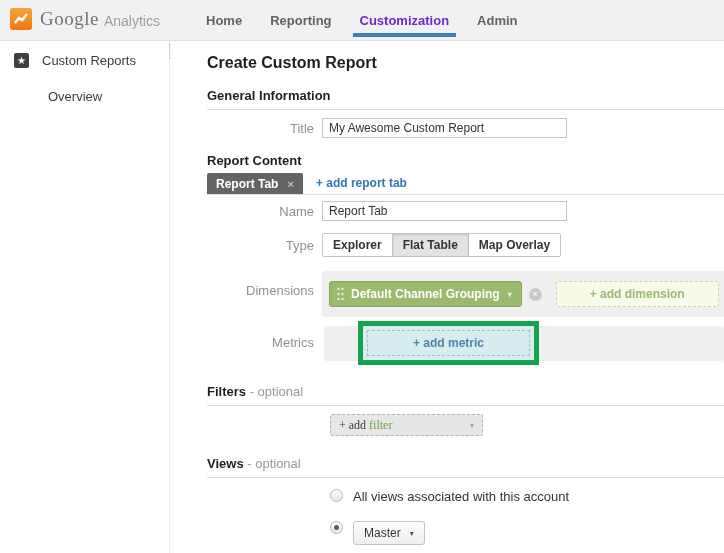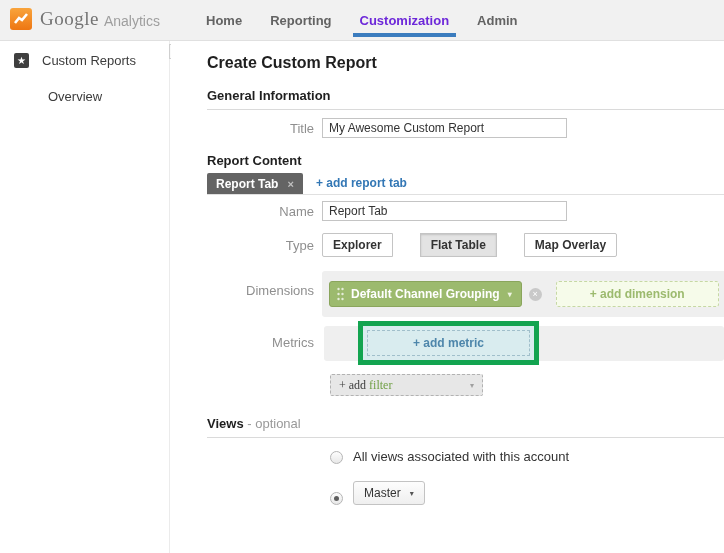--- a/index.html
+++ b/index.html
@@ -52,21 +52,21 @@
 
   .tab-row { margin-top:6px; border-bottom:1px solid #e0e0e0; height:21px;
              display:flex; align-items:flex-end; }
   .tab-chip { display:inline-flex; align-items:center; height:21px; padding:0 9px;
               background:#646464; border-radius:2px 2px 0 0; color:#fff;
               font-size:12px; font-weight:bold; cursor:pointer; }
   .tab-close { margin-left:9px; color:#c0c0c0; font-size:11px; cursor:pointer; }
   .add-link { margin-left:13px; color:#3377b5; font-size:12px; font-weight:bold;
               line-height:21px; cursor:pointer; text-decoration:none; }
 
-  .seg-group { display:flex;gap:28px; }
+  .seg-group { display:flex; }
   .seg-btn { padding:4px 10px; font-size:12px; font-weight:bold; color:#333;
              background:#fff; border:1px solid #c4c4c4; margin-left:-1px; cursor:pointer; }
   .seg-btn:first-child { border-radius:2px 0 0 2px; margin-left:0; }
   .seg-btn:last-child { border-radius:0 2px 2px 0; }
   .seg-btn.selected { background:#e3e3e3; box-shadow:inset 0 1px 2px rgba(0,0,0,.15); }
 
   .dim-container { flex:1; background:#efefef; border-radius:3px 0 0 3px;
                    padding:10px 0 10px 7px; display:flex; align-items:center; }
   .pill { display:inline-flex; align-items:center; height:26px; padding:0 9px 0 7px;
           background:#9cba6e; border:1px solid #8aa55c; border-radius:3px;
@@ -91,21 +91,21 @@
                     font-size:12px; font-weight:bold; cursor:pointer; }
 
   .filter-btn { margin-left:123px; margin-top:8px; width:153px; height:22px;
                 border:1px dashed #b2b2b2; background:#e7e7e7; border-radius:2px;
                 padding:0 8px; font-size:12px; display:flex; align-items:center;
                 justify-content:space-between; cursor:pointer;font-family:Liberation Serif, serif; }
   .filter-btn .txt { color:#3c3c3c; }
   .filter-btn .txt .green { color:#71a046; }
   .filter-btn .caret { color:#a0a0a0; font-size:8px; }
 
-  .radio-row { display:flex; align-items:flex-end; margin-left:123px; }
+  .radio-row { display:flex; align-items:flex-start; margin-left:123px; }
   .radio { width:13px; height:13px; border-radius:50%; border:1px solid #b5b5b5;
            background:linear-gradient(180deg,#fdfdfd,#e8e8e8); flex:none;
            display:flex; align-items:center; justify-content:center; cursor:pointer; }
   .radio.selected::after { content:""; width:5px; height:5px; border-radius:50%;
                            background:#5e5e5e; }
   .radio-label { margin-left:10px; font-size:13px; color:#333; }
   .dropdown-btn { margin-left:10px; display:inline-flex; align-items:center;
                   height:24px; padding:0 10px; border:1px solid #c3c3c3; border-radius:3px;
                   background:linear-gradient(180deg,#fdfdfd,#efefef); font-size:12px;
                   color:#333; cursor:pointer; }
@@ -206,20 +206,23 @@
     <div class="form-row" style="margin-top:4px;">
       <div class="row-label" style="padding-top:14px;">Metrics</div>
       <div class="metric-field">
         <div class="metric-gray"></div>
         <div class="highlight-box">
           <div class="add-metric-btn">+ add metric</div>
         </div>
       </div>
     </div>
 
+    <div class="sec-head" style="margin-top:18px;">
+      <span>Filters</span><span class="optional"> - optional</span>
+    </div>
     <div class="filter-btn">
       <span class="txt"><span>+ add </span><span class="green">filter</span></span>
       <span class="caret">▾</span>
     </div>
 
     <div class="sec-head" style="margin-top:20px;">
       <span>Views</span><span class="optional"> - optional</span>
     </div>
     <div class="radio-row" style="margin-top:11px;">
       <div class="radio"></div>

